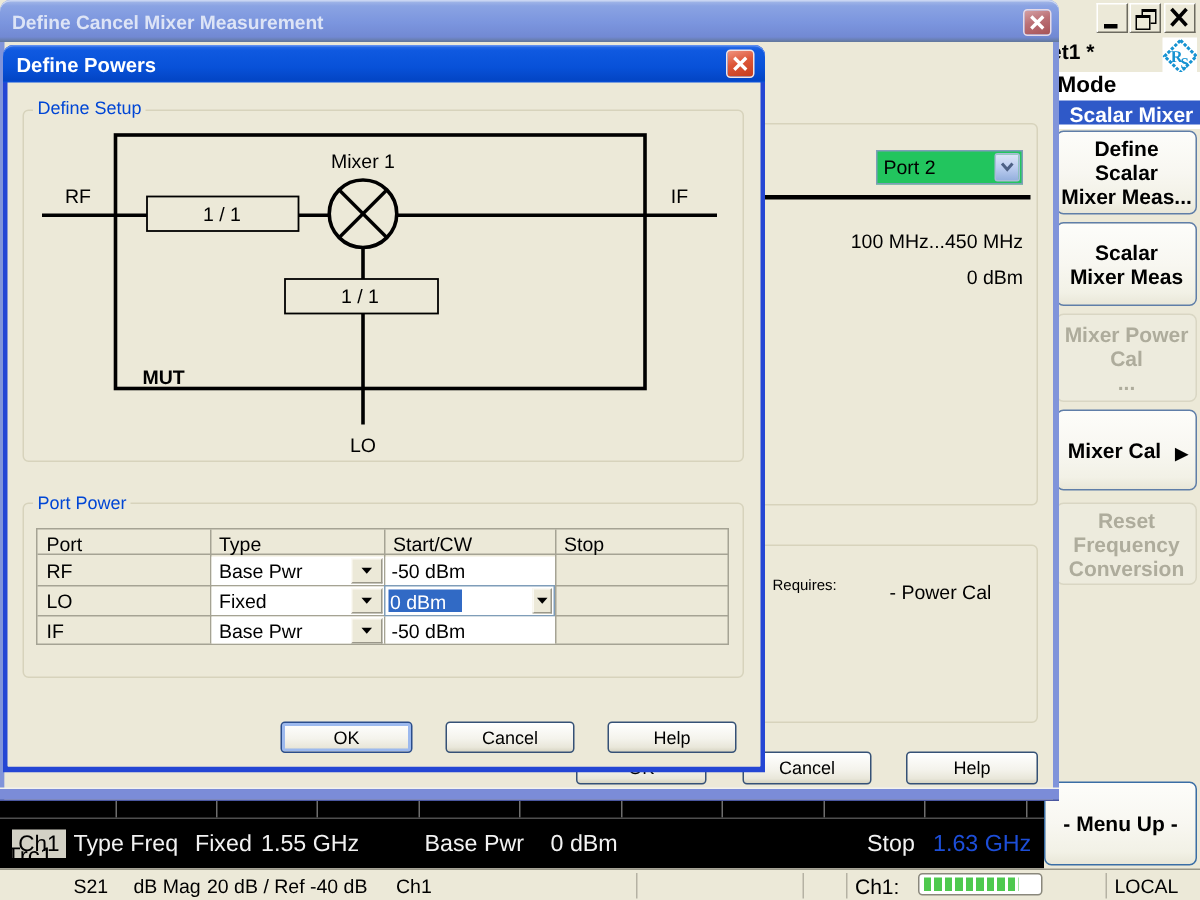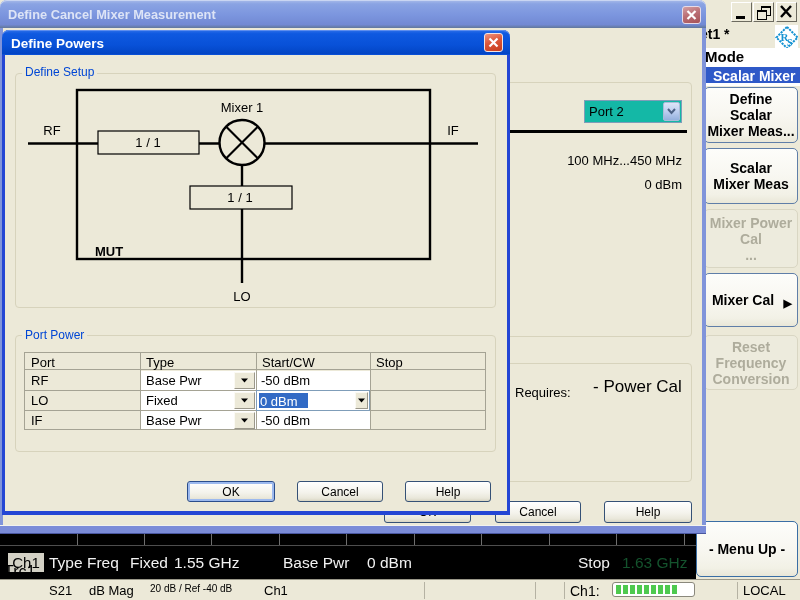--- a/index.html
+++ b/index.html
@@ -72,27 +72,27 @@
 <div class="abs" style="left:684px;top:534px;width:1px;height:11px;background:#6e6e6e;z-index:2"></div>
 <div class="abs" style="left:0;top:545px;width:696px;height:1px;background:#4e4e4e;z-index:2"></div>
 
 <div class="abs" style="left:8px;top:553px;width:36px;height:19px;background:#d3d1c5;color:#000;font-size:15px;display:flex;align-items:center;justify-content:center;z-index:2">Ch1</div>
 <div class="abs" style="left:49px;top:554px;color:#f2f2f2;font-size:15.5px;z-index:2">Type Freq</div>
 <div class="abs" style="left:130px;top:554px;color:#f2f2f2;font-size:15.5px;z-index:2">Fixed</div>
 <div class="abs" style="left:174px;top:554px;color:#f2f2f2;font-size:15.5px;z-index:2">1.55 GHz</div>
 <div class="abs" style="left:283px;top:554px;color:#f2f2f2;font-size:15.5px;z-index:2">Base Pwr</div>
 <div class="abs" style="left:367px;top:554px;color:#f2f2f2;font-size:15.5px;z-index:2">0 dBm</div>
 <div class="abs" style="left:578px;top:554px;color:#f2f2f2;font-size:15.5px;z-index:2">Stop</div>
-<div class="abs" style="left:622px;top:554px;color:#14532d;font-size:15.5px;z-index:2">1.63 GHz</div>
+<div class="abs" style="left:622px;top:554px;color:#1d4ed8;font-size:15.5px;z-index:2">1.63 GHz</div>
 
 <div class="abs" style="left:0;top:579px;width:800px;height:21px;background:#ece9d8;border-top:1px solid #9a9889;box-sizing:border-box;z-index:3"></div>
 <div class="abs" style="left:4px;top:563px;font-size:16px;z-index:4">Trc1</div>
 <div class="abs" style="left:49px;top:583px;font-size:13px;z-index:4">S21</div>
 <div class="abs" style="left:89px;top:583px;font-size:13px;z-index:4">dB Mag</div>
-<div class="abs" style="left:150px;top:583px;font-size:10px;z-index:4">20 dB / Ref -40 dB</div>
+<div class="abs" style="left:138px;top:583px;font-size:13px;z-index:4">20 dB / Ref -40 dB</div>
 <div class="abs" style="left:264px;top:583px;font-size:13px;z-index:4">Ch1</div>
 <div class="abs" style="left:424px;top:582px;width:1px;height:17px;background:#b5b2a3;z-index:4"></div>
 <div class="abs" style="left:535px;top:582px;width:1px;height:17px;background:#b5b2a3;z-index:4"></div>
 <div class="abs" style="left:564px;top:582px;width:1px;height:17px;background:#b5b2a3;z-index:4"></div>
 <div class="abs" style="left:570px;top:583px;font-size:14px;z-index:4">Ch1:</div>
 <div class="abs" style="left:612px;top:582px;width:83px;height:15px;background:#fff;border:1px solid #8a887c;border-radius:3px;box-sizing:border-box;z-index:4">
   <div class="abs" style="left:3px;top:2px;width:63px;height:9px;background:repeating-linear-gradient(90deg,#4ec94e 0,#4ec94e 5px,#fff 5px,#fff 7px)"></div>
 </div>
 <div class="abs" style="left:737px;top:582px;width:1px;height:17px;background:#b5b2a3;z-index:4"></div>
 <div class="abs" style="left:743px;top:583px;font-size:13px;z-index:4">LOCAL</div>
@@ -109,35 +109,35 @@
 <div class="abs" style="left:8px;top:7px;font-size:12.8px;font-weight:bold;color:#dde4f6;z-index:12">Define Cancel Mixer Measurement</div>
 <div class="abs" style="left:682px;top:6px;width:19px;height:18px;border-radius:3px;z-index:12;
      background:linear-gradient(160deg,#d4a0a4 0%,#bb7076 45%,#a65257 100%);border:1px solid #e6dbe8;box-sizing:border-box">
   <svg width="17" height="16" style="position:absolute;left:0;top:0">
       <path d="M4.5 4 L12.5 12 M12.5 4 L4.5 12" stroke="#fff" stroke-width="2.2"></path>
     </svg>
 </div>
 
 <div class="gb" style="left:15px;top:82px;width:677px;height:255px;z-index:11"></div>
 
-<div class="abs" style="left:584px;top:100px;width:98px;height:23px;background:#14b8a6;border:1px solid #7f9db9;box-sizing:border-box;z-index:12">
+<div class="abs" style="left:584px;top:100px;width:98px;height:23px;background:#22c55e;border:1px solid #7f9db9;box-sizing:border-box;z-index:12">
   <div class="abs" style="left:4px;top:3px;font-size:13px">Port 2</div>
   <div class="abs" style="right:1px;top:1px;width:17px;height:19px;background:linear-gradient(180deg,#dce5f7 0%,#bdcef0 50%,#95b0dd 100%);border-radius:2px;border:1px solid #aabbd8;box-sizing:border-box">
     <svg width="15" height="17" style="position:absolute;left:0;top:0">
         <path d="M4 6 L7.5 10 L11 6" stroke="#4d6185" stroke-width="2" fill="none"></path>
       </svg>
   </div>
 </div>
 
 <div class="abs" style="left:420px;top:130px;width:267px;height:3px;background:#000;z-index:11"></div>
 <div class="abs" style="left:460px;top:153px;width:222px;font-size:13px;text-align:right;z-index:11">100 MHz...450 MHz</div>
 <div class="abs" style="left:460px;top:177px;width:222px;font-size:13px;text-align:right;z-index:11">0 dBm</div>
 <div class="gb" style="left:15px;top:363px;width:677px;height:119px;z-index:11"></div>
-<div class="abs" style="left:515px;top:385px;font-size:13px;z-index:12">Requires:</div>
-<div class="abs" style="left:593px;top:377px;font-size:17px;z-index:12">- Power Cal</div>
+<div class="abs" style="left:515px;top:385px;font-size:10px;z-index:12">Requires:</div>
+<div class="abs" style="left:593px;top:387px;font-size:13px;z-index:12">- Power Cal</div>
 
 <div class="xpbtn" style="left:384px;top:501px;width:87px;height:22px">OK</div>
 <div class="xpbtn" style="left:495px;top:501px;width:86px;height:22px">Cancel</div>
 <div class="xpbtn" style="left:604px;top:501px;width:88px;height:22px">Help</div>
 
 <div class="abs" style="left:2px;top:30px;width:508px;height:485px;background:#ece9d8;
      border-left:3px solid #2446d4;border-right:3px solid #2446d4;border-bottom:4px solid #2446d4;
      box-sizing:border-box;border-radius:7px 7px 0 0;z-index:20"></div>
 <div class="abs" style="left:2px;top:30px;width:508px;height:25px;border-radius:7px 7px 0 0;z-index:21;
      background:linear-gradient(180deg,#2e70e9 0%,#0f59e0 15%,#0851d8 60%,#0345c5 94%,#0c54de 100%);box-shadow:inset 0 1px 0 #5e8eee"></div>

